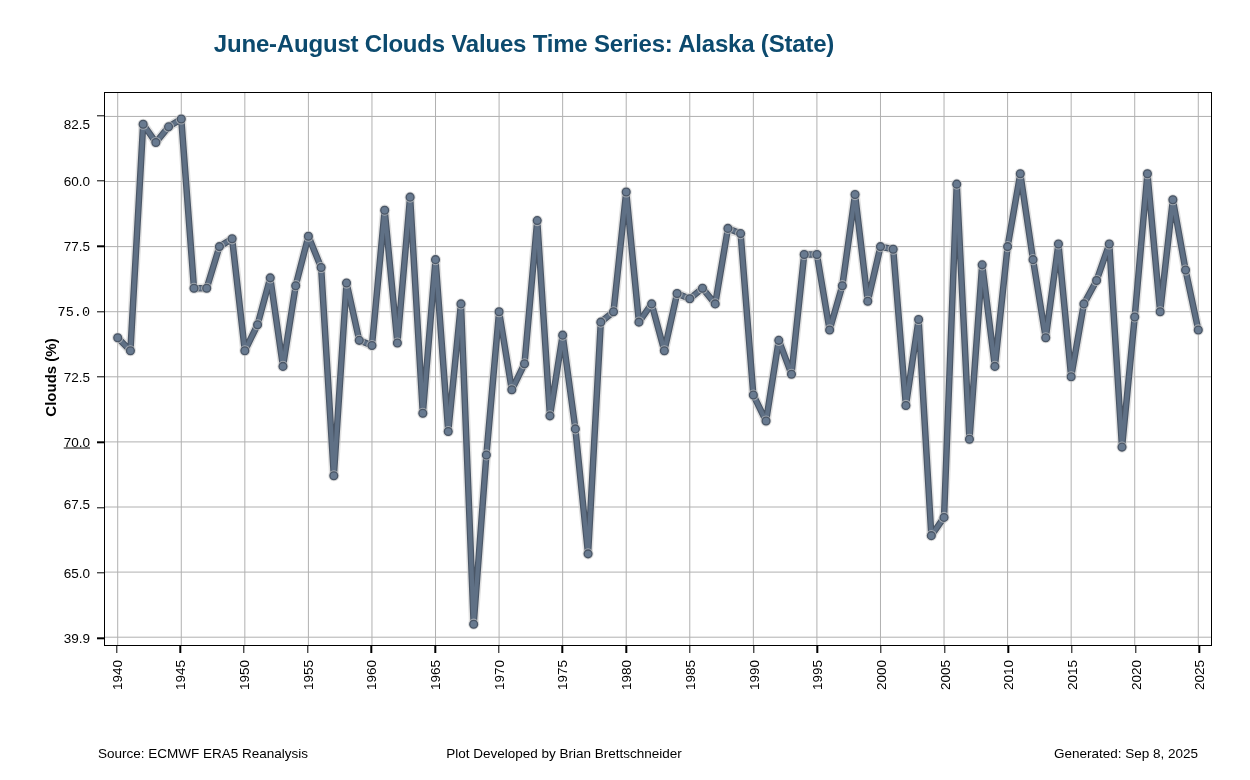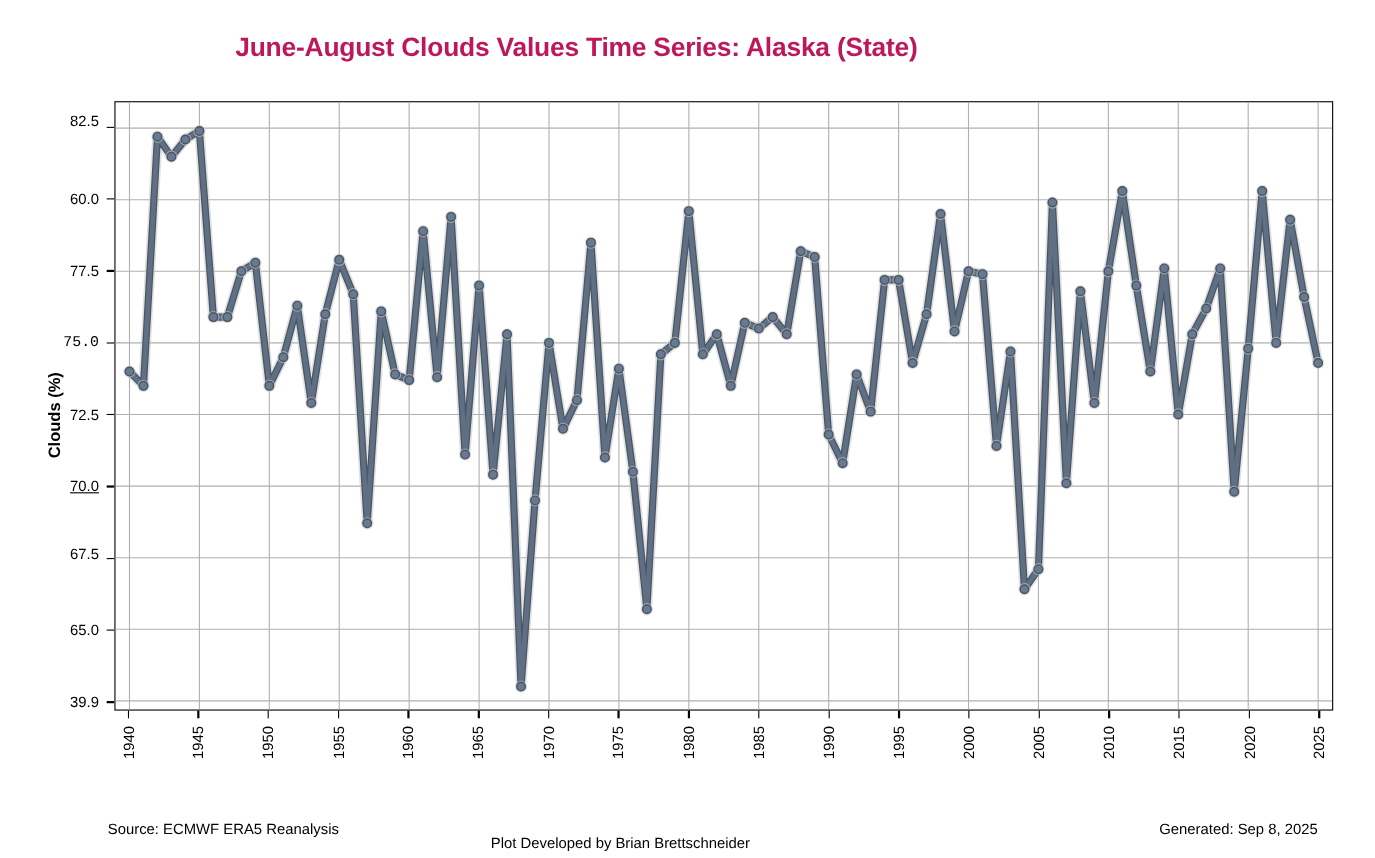--- a/index.html
+++ b/index.html
@@ -11,21 +11,21 @@
     position:relative;
   }
   #figure{position:absolute;inset:0;}
 
   #chart-title{
     position:absolute;
     left:0;top:30px;width:1048px;
     text-align:center;
     font-size:24px;
     font-weight:bold;
-    color:#be185d;
+    color:#0c4a6e;
     letter-spacing:-0.2px;
   }
 
   
   #plot-area{
     position:absolute;
     left:104px;top:92px;
     width:1108px;height:554px;
     border:1.4px solid #000;
     box-sizing:border-box;
@@ -81,21 +81,21 @@
     text-align:center;
     font-size:16px;font-weight:bold;color:#000;
   }
 
   
   #footer{
     position:absolute;left:0;top:746px;width:1250px;height:24px;
     font-size:13.5px;color:#000;
   }
   #footer-source{position:absolute;left:98px;top:0;}
-  #footer-author{position:absolute;left:0;top:0;width:1128px;text-align:center;margin-top:13px;}
+  #footer-author{position:absolute;left:0;top:0;width:1128px;text-align:center;}
   #footer-generated{position:absolute;right:52px;top:0;text-align:right;}
 </style>
 </head>
 <body>
 
 <div id="figure">
 
   <div id="chart-title">June-August Clouds Values Time Series: Alaska (State)</div>
 
   <div id="y-axis-title">Clouds (%)</div>
@@ -109,21 +109,21 @@
       <div class="ytick" style="top: 350.17px; text-decoration: underline;">70.0</div>
       <div class="ytick-mark" style="top: 350.17px;"></div>
       <div class="ytick" style="top: 284.84px;">72.5</div>
       <div class="ytick-mark" style="top: 284.84px;"></div>
       <div class="ytick" style="top: 219.509px; font-family: Liberation Mono, monospace;">75.0</div>
       <div class="ytick-mark" style="top: 219.509px;"></div>
       <div class="ytick" style="top: 154.179px;">77.5</div>
       <div class="ytick-mark" style="top: 154.179px;"></div>
       <div class="ytick" style="top: 88.8491px;">60.0</div>
       <div class="ytick-mark" style="top: 88.8491px;"></div>
-      <div class="ytick" style="top: 18px;">82.5</div>
+      <div class="ytick" style="top: 32px;">82.5</div>
       <div class="ytick-mark" style="top: 23.5189px;"></div>
     </div>
 
   <div id="plot-area">
     <svg id="grid-layer" viewBox="0 0 1108 554" preserveAspectRatio="none">
         <line x1="0" y1="546.1603773584907" x2="1108" y2="546.1603773584907" stroke="#b0b0b0" stroke-width="1" vector-effect="non-scaling-stroke"></line>
         <line x1="0" y1="480.83018867924534" x2="1108" y2="480.83018867924534" stroke="#b0b0b0" stroke-width="1" vector-effect="non-scaling-stroke"></line>
         <line x1="0" y1="415.5000000000001" x2="1108" y2="415.5000000000001" stroke="#b0b0b0" stroke-width="1" vector-effect="non-scaling-stroke"></line>
         <line x1="0" y1="350.16981132075483" x2="1108" y2="350.16981132075483" stroke="#b0b0b0" stroke-width="1" vector-effect="non-scaling-stroke"></line>
         <line x1="0" y1="284.83962264150955" x2="1108" y2="284.83962264150955" stroke="#b0b0b0" stroke-width="1" vector-effect="non-scaling-stroke"></line>

